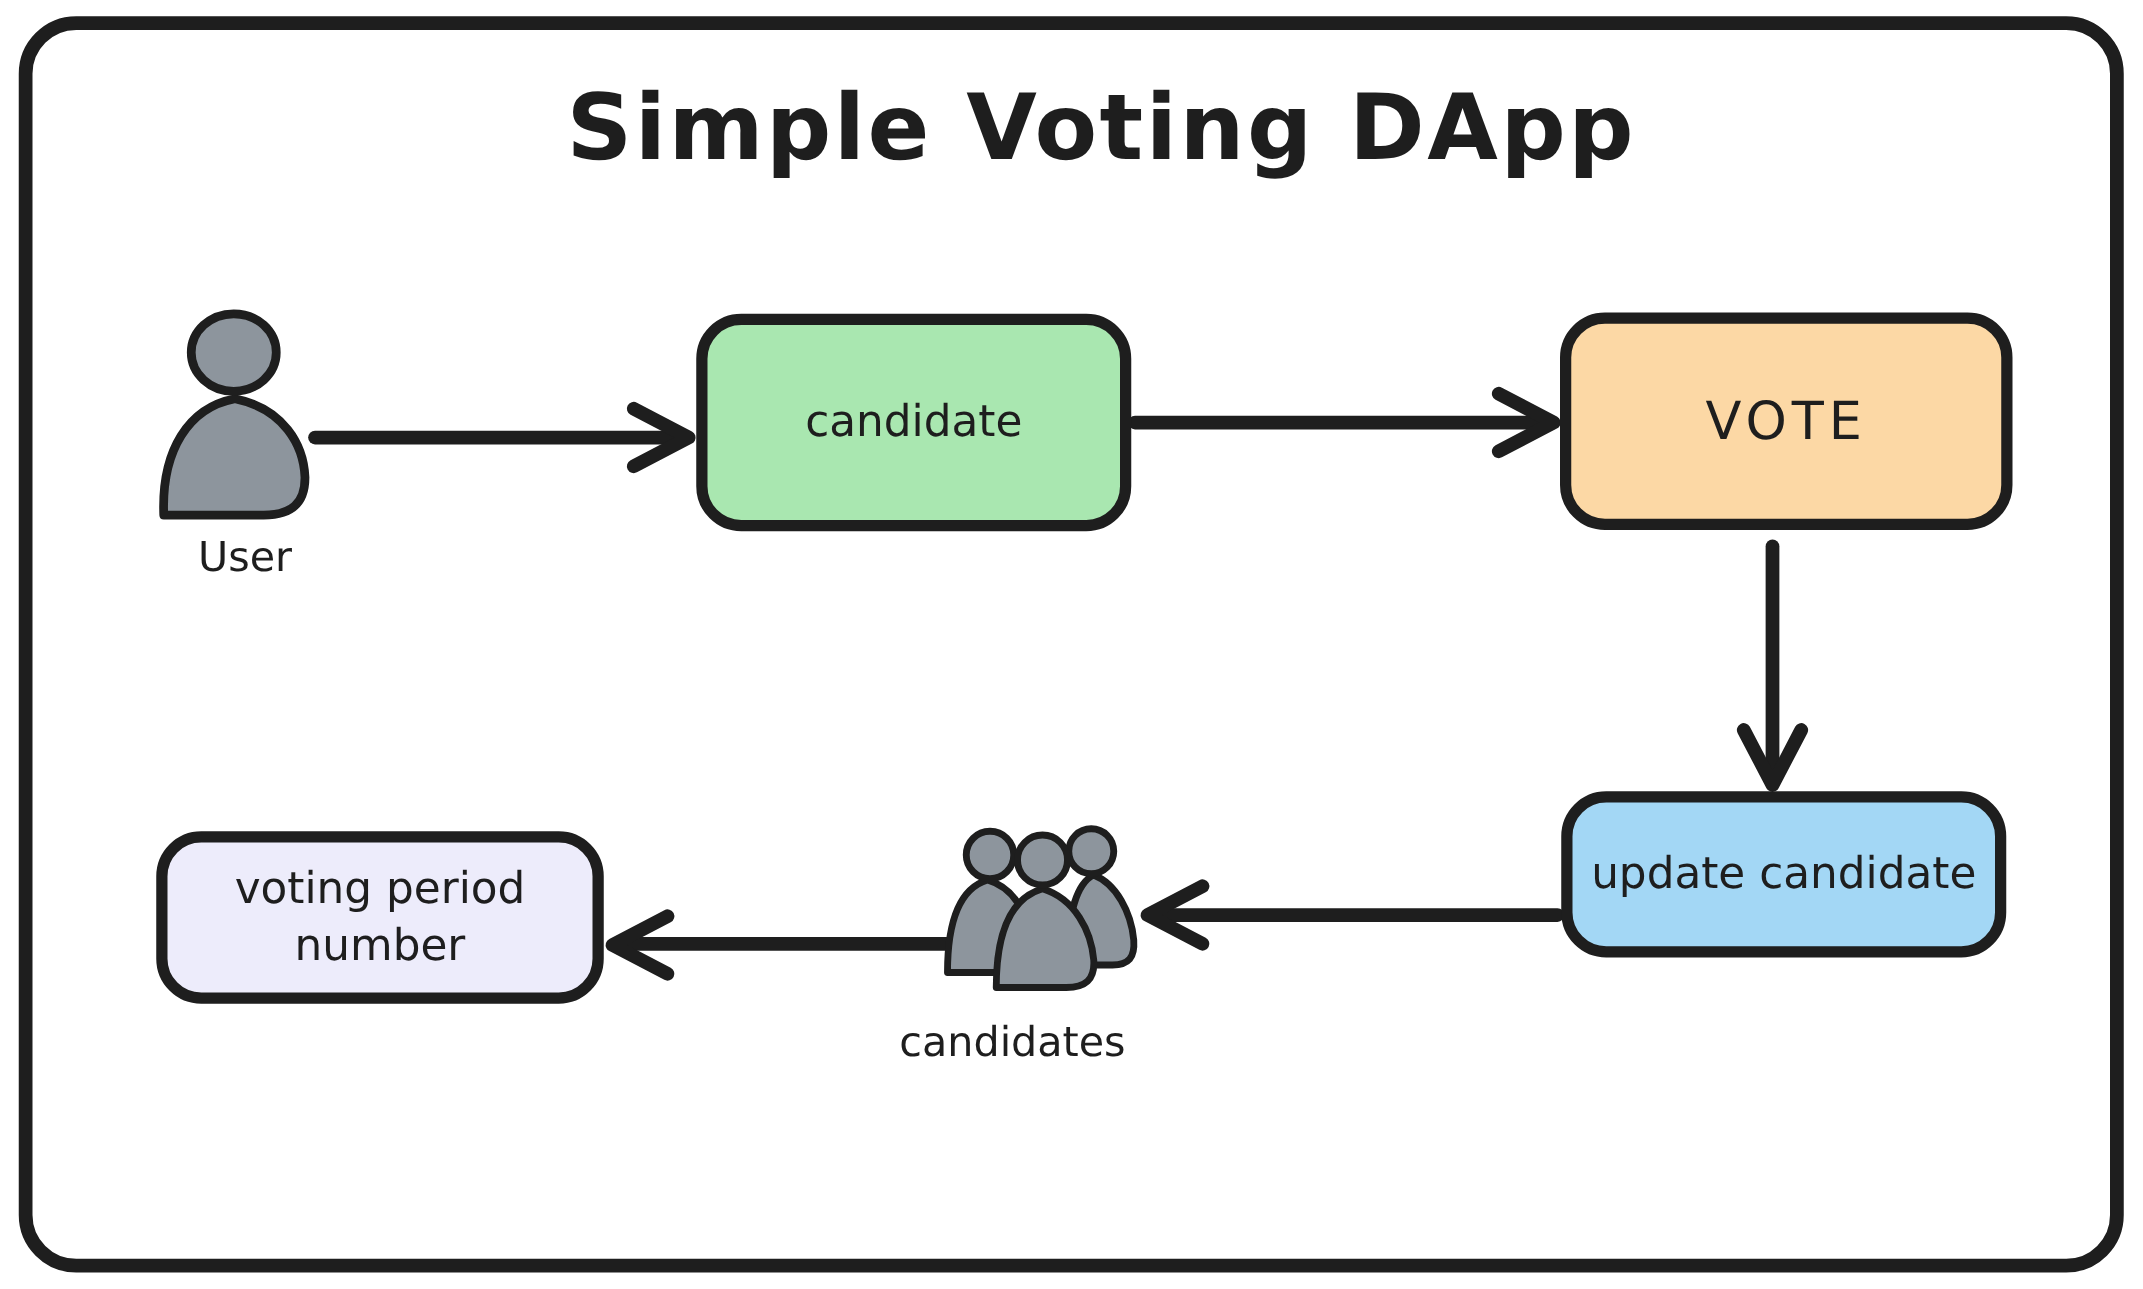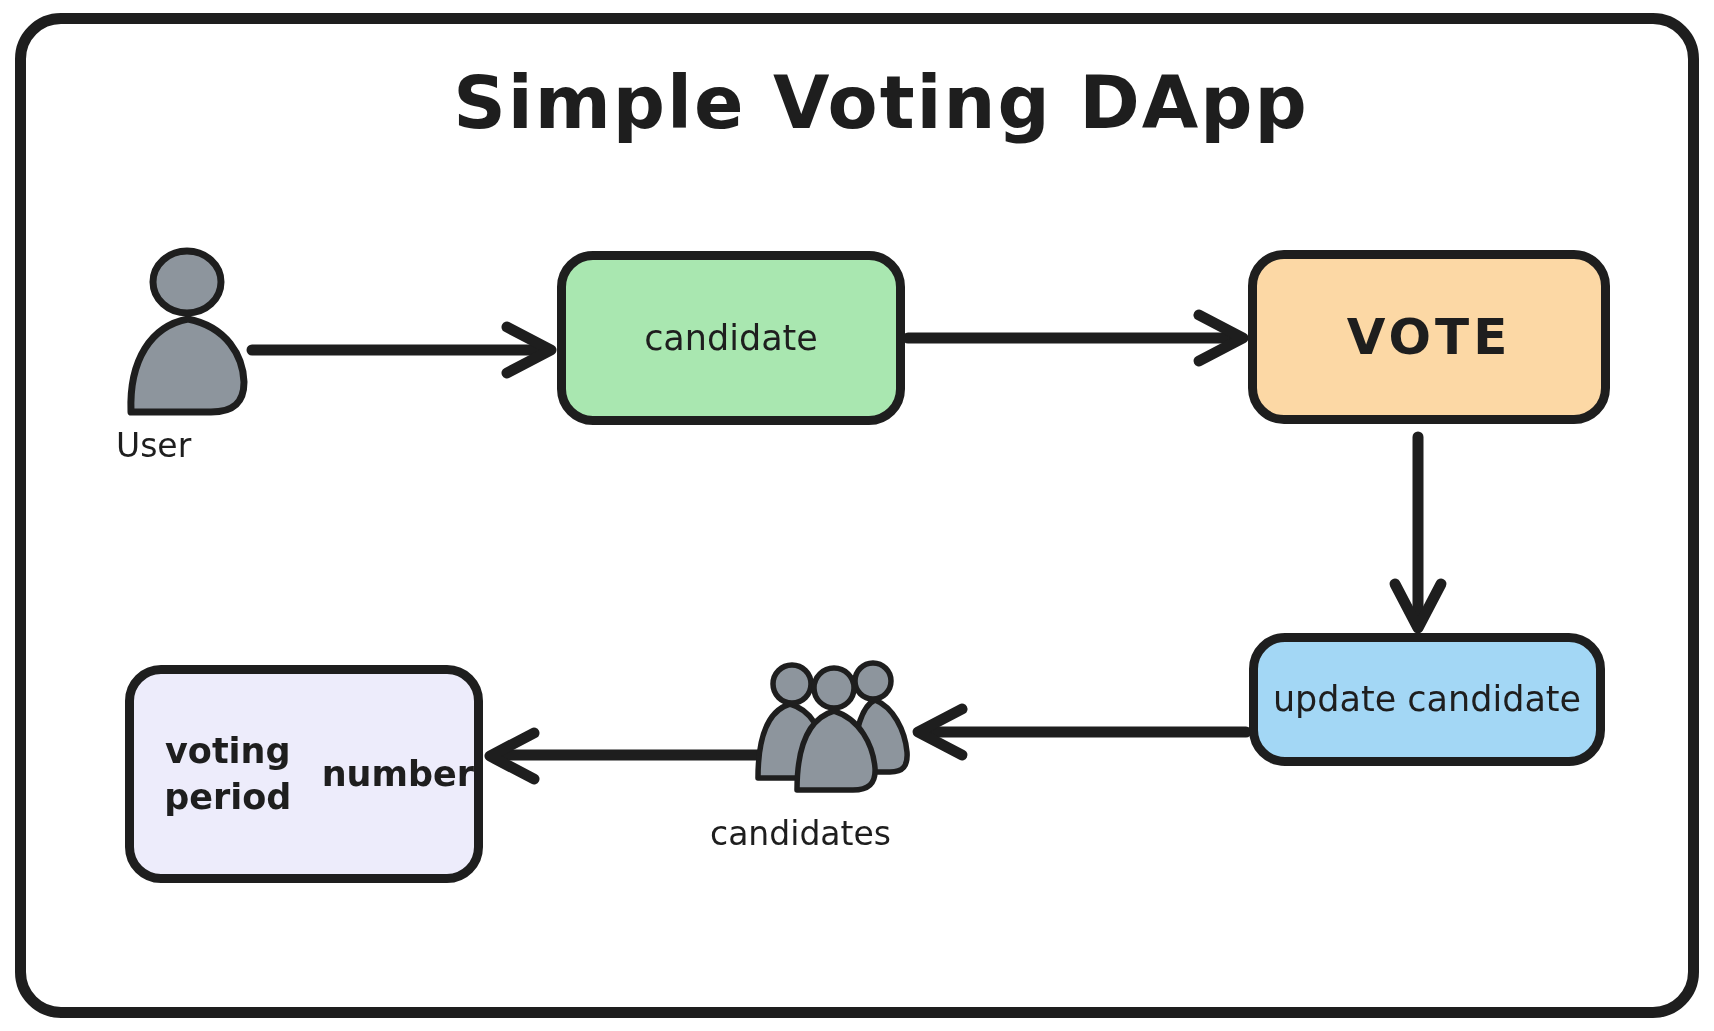--- a/index.html
+++ b/index.html
@@ -30,35 +30,35 @@
     text-align:center;
     font-size:73px;
     font-weight:600;
     letter-spacing:2px;
     padding-left:48px;
   }
   .node{
     position:absolute;
     border:9px solid var(--stroke);
     border-radius:36px;
-    display:flex;flex-direction:row;align-items:center;justify-content:center;
+    display:flex;flex-direction:column;align-items:center;justify-content:center;
     text-align:center;
     font-size:35px;
     line-height:1.32;
     z-index:3;
   }
   .node-green{left:557px;top:251px;width:348px;height:174px;background:var(--green);}
   .node-orange{left:1248px;top:250px;width:362px;height:174px;background:var(--orange);}
   .node-blue{left:1249px;top:633px;width:356px;height:133px;background:var(--blue);text-align:right;}
-  .node-lavender{left:125px;top:665px;width:358px;height:218px;background:var(--lavender);font-weight:bold;}
-  .node-orange .line{font-size:50px;letter-spacing:4px;font-weight:700;}
+  .node-lavender{left:125px;top:665px;width:358px;height:138px;background:var(--lavender);}
+  .node-orange .line{font-size:42px;letter-spacing:4px;font-weight:400;}
   .actor-label{
     position:absolute;
     font-size:33px;
-    text-align:left;
+    text-align:center;
     z-index:3;
   }
   .label-user{left:116px;top:426px;width:160px;}
   .label-candidates{left:710px;top:814px;width:200px;}
   .arrow-layer{position:absolute;left:0;top:0;z-index:1;}
   .icon-abs{position:absolute;z-index:2;}
   .icon-user{left:115px;top:230px;}
   .icon-candidates{left:735px;top:600px;}
 </style>
 </head>

